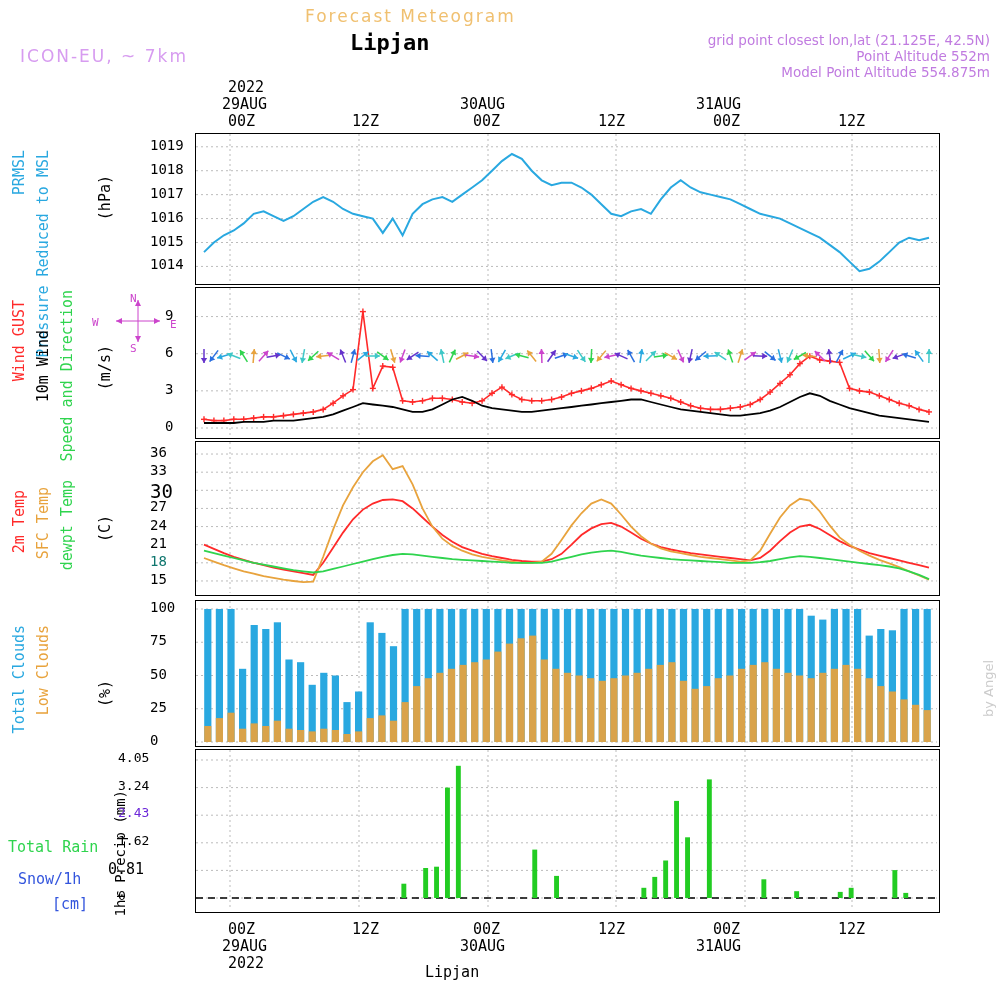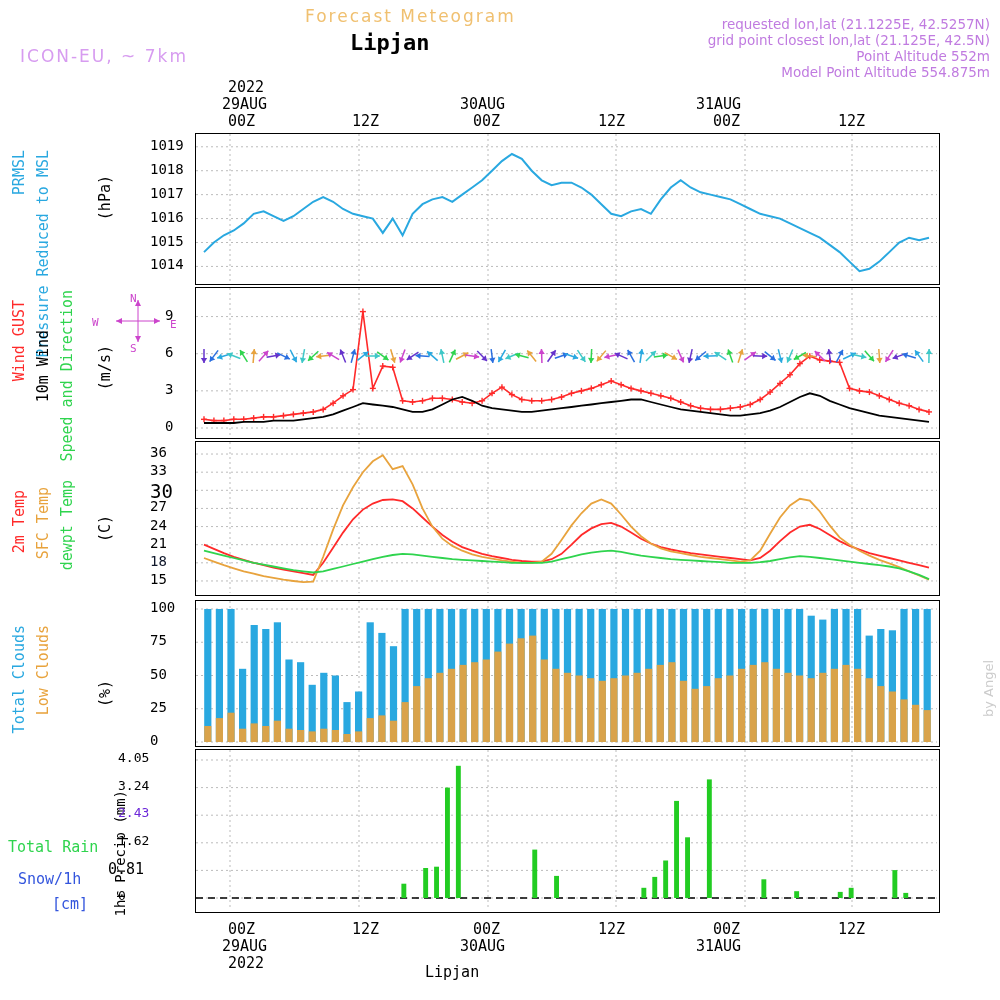--- a/index.html
+++ b/index.html
@@ -31,21 +31,20 @@
   .btm{position:absolute;font-size:15px;color:#000;font-family:"DejaVu Sans Mono",monospace;}
 </style>
 </head>
 <body>
 
 <div class="root">
 
   <div class="abs" id="hdr-forecast">Forecast Meteogram</div>
   <div class="abs" id="hdr-title">Lipjan</div>
   <div class="abs" id="hdr-model">ICON-EU, ~ 7km</div>
-  <div class="abs hdr-right" id="hdr-req">requested lon,lat (21.1225E, 42.5257N)</div>
   <div class="abs hdr-right" id="hdr-grid">grid point closest lon,lat (21.125E, 42.5N)</div>
   <div class="abs hdr-right" id="hdr-alt">Point Altitude 552m</div>
   <div class="abs hdr-right" id="hdr-malt">Model Point Altitude 554.875m</div>
 
   <div class="wm">by Angel</div>
 
   <div class="abs topdate" style="left:228px;top:78px;">2022</div>
   <div class="abs topdate" style="left:222px;top:95px;">29AUG</div>
   <div class="abs topdate" style="left:228px;top:112px;">00Z</div>
   <div class="abs topdate" style="left:352px;top:112px;">12Z</div>
@@ -789,21 +788,21 @@
       <div class="abs mono" style="left: 150px; top: 232.5px; font-size: 14px; color: rgb(0, 0, 0);">1015</div>
       <div class="abs mono" style="left: 150px; top: 208.571px; font-size: 14px; color: rgb(0, 0, 0);">1016</div>
       <div class="abs mono" style="left: 150px; top: 184.643px; font-size: 14px; color: rgb(0, 0, 0);">1017</div>
       <div class="abs mono" style="left: 150px; top: 160.714px; font-size: 14px; color: rgb(0, 0, 0);">1018</div>
       <div class="abs mono" style="left: 150px; top: 136.786px; font-size: 14px; color: rgb(0, 0, 0);">1019</div>
       <div class="abs mono" style="left: 165px; top: 418px; font-size: 14px; color: rgb(0, 0, 0);">0</div>
       <div class="abs mono" style="left: 165px; top: 380.857px; font-size: 14px; color: rgb(0, 0, 0);">3</div>
       <div class="abs mono" style="left: 165px; top: 343.714px; font-size: 14px; color: rgb(0, 0, 0);">6</div>
       <div class="abs mono" style="left: 165px; top: 306.571px; font-size: 14px; color: rgb(0, 0, 0);">9</div>
       <div class="abs mono" style="left: 150px; top: 570.957px; font-size: 14px; color: rgb(0, 0, 0);">15</div>
-      <div class="abs mono" style="left: 150px; top: 552.826px; font-size: 14px; color: #0f172a;">18</div>
+      <div class="abs mono" style="left: 150px; top: 552.826px; font-size: 14px; color: #0f766e;">18</div>
       <div class="abs mono" style="left: 150px; top: 534.696px; font-size: 14px; color: rgb(0, 0, 0);">21</div>
       <div class="abs mono" style="left: 150px; top: 516.565px; font-size: 14px; color: rgb(0, 0, 0);">24</div>
       <div class="abs mono" style="left: 150px; top: 498.435px; font-size: 14px; color: rgb(0, 0, 0);">27</div>
       <div class="abs mono" style="left: 150px; top: 480.304px; font-size: 19px; color: rgb(0, 0, 0);">30</div>
       <div class="abs mono" style="left: 150px; top: 462.174px; font-size: 14px; color: rgb(0, 0, 0);">33</div>
       <div class="abs mono" style="left: 150px; top: 444.043px; font-size: 14px; color: rgb(0, 0, 0);">36</div>
       <div class="abs mono" style="left: 150px; top: 732px; font-size: 14px; color: rgb(0, 0, 0);">0</div>
       <div class="abs mono" style="left: 150px; top: 698.75px; font-size: 14px; color: rgb(0, 0, 0);">25</div>
       <div class="abs mono" style="left: 150px; top: 665.5px; font-size: 14px; color: rgb(0, 0, 0);">50</div>
       <div class="abs mono" style="left: 150px; top: 632.25px; font-size: 14px; color: rgb(0, 0, 0);">75</div>

